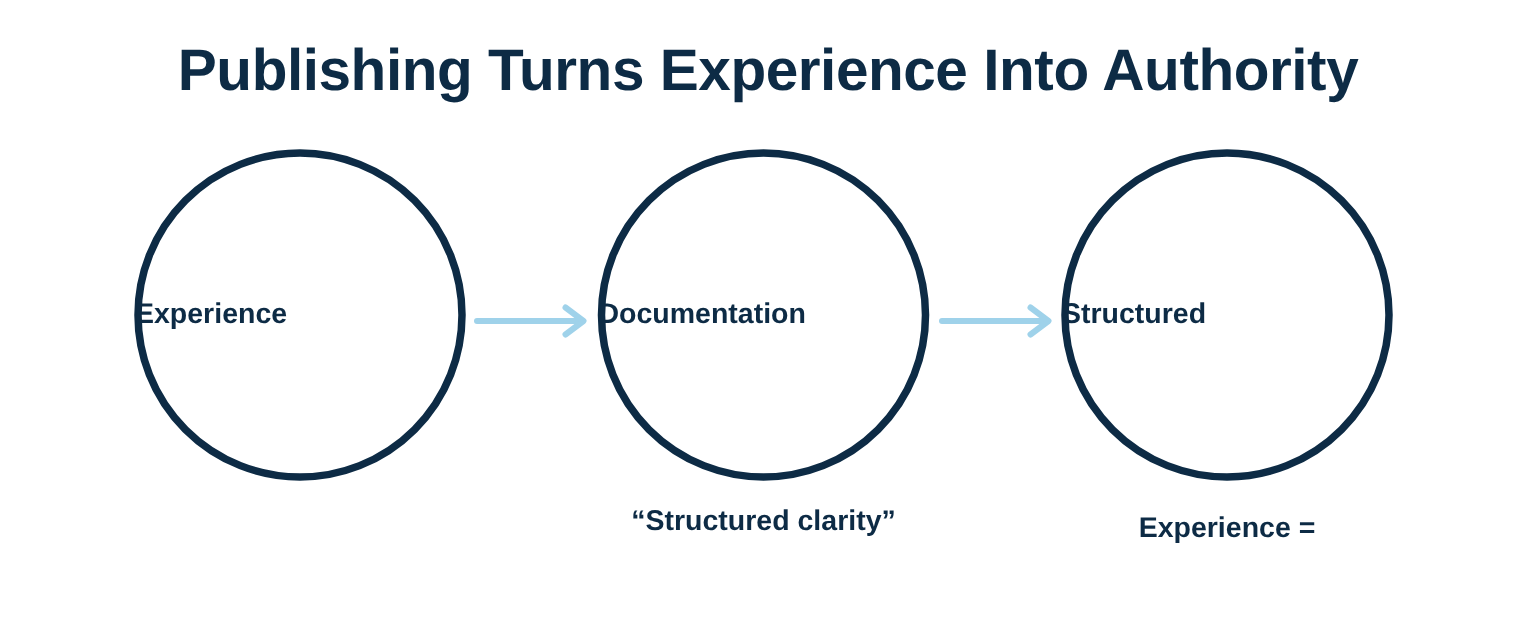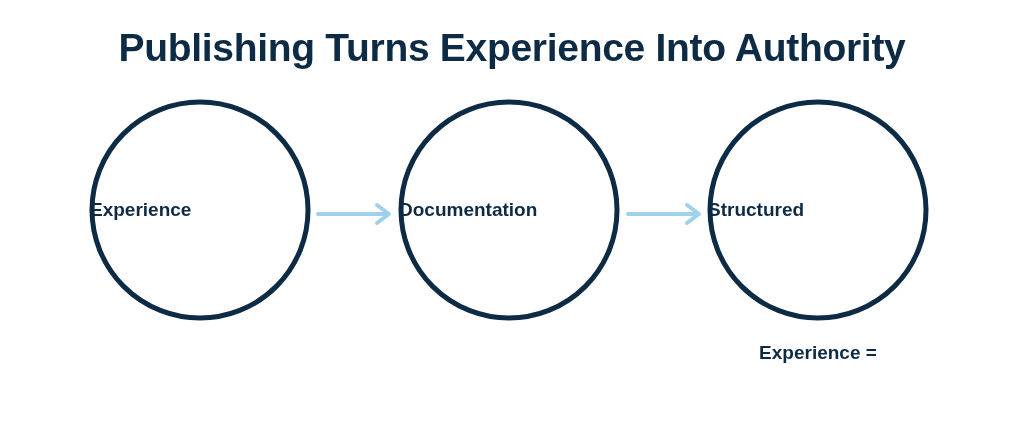--- a/index.html
+++ b/index.html
@@ -31,16 +31,17 @@
   </g>
 </svg>
 
 <div class="node-label" style="left:90px; top:199px;">Experience</div>
 <div class="node-label" style="left:399px; top:199px;">Documentation</div>
 <div class="node-label" style="left:708px; top:199px;">Structured</div>
 
 <div class="caption" style="left:85px; top:339px;">
 </div>
 <div class="caption" style="left:379px; top:334px;">
+  <div>“Structured clarity”</div>
 </div>
 <div class="caption" style="left:688px; top:339px;">
   <div>Experience =</div>
 </div>
 
 </body></html>

